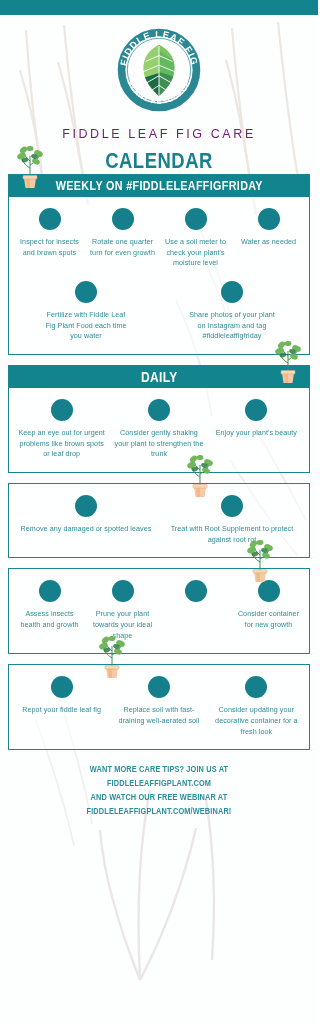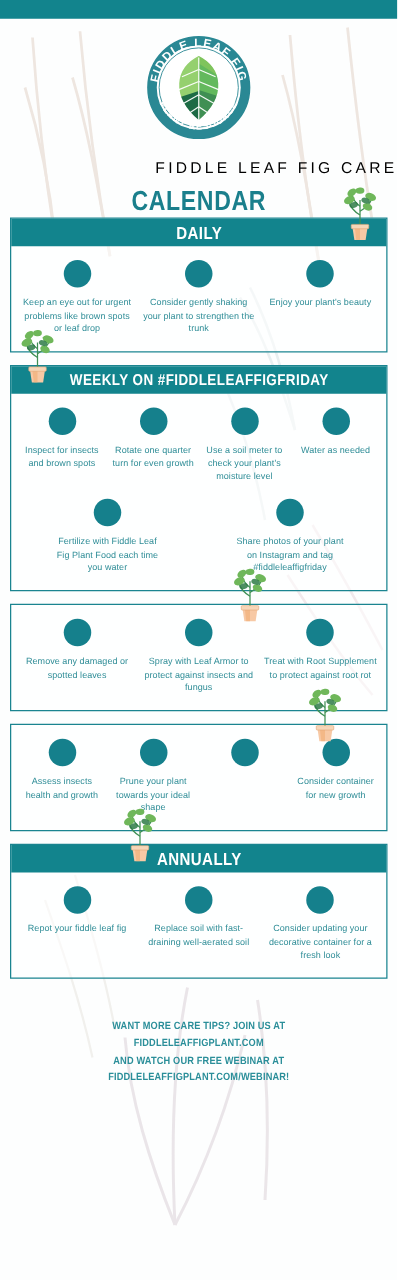--- a/index.html
+++ b/index.html
@@ -50,23 +50,22 @@
   }
   .logo-wrap {
     width: 96px;
     height: 96px;
     margin: 0 auto;
   }
   .brand-line {
     margin-top: 9px;
     font-size: 12.5px;
     letter-spacing: 2.6px;
-    color: #000000;
+    color: #701a75;
     font-weight: 400;
-    text-align: right;
   }
   .calendar-title {
     margin-top: 7px;
     font-size: 22px;
     font-weight: bold;
     letter-spacing: 0.6px;
     color: #1a7f8c;
     transform: scaleX(0.84);
   }
 
@@ -132,21 +131,21 @@
   .pot {
     position: absolute;
     width: 30px;
     height: 44px;
     z-index: 5;
     pointer-events: none;
   }
 
   
   .footer {
-    margin-top: 31px;
+    margin-top: 13px;
     text-align: center;
     padding: 0 14px;
   }
   .footer-line {
     font-size: 8.4px;
     font-weight: bold;
     color: #2a8e99;
     letter-spacing: 0.15px;
     line-height: 1.65;
     transform: scaleX(0.88);
@@ -240,39 +239,53 @@
         </svg>
       </div>
 
       <div class="brand-line">FIDDLE LEAF FIG CARE</div>
       <div class="calendar-title">CALENDAR</div>
     </div>
 
     <div id="sections-container">
         <div class="section">
           <div class="section-head">
-            <span class="section-head-text">DAILY</span>
+            <span class="section-head-text small">WEEKLY ON #FIDDLELEAFFIGFRIDAY</span>
           </div>
           <div class="section-body">
             <div class="row">
               <div class="item">
                 <div class="dot"></div>
-                <div class="item-text">Keep an eye out for urgent problems like brown spots or leaf drop</div>
-              </div>
-              <div class="item">
-                <div class="dot"></div>
-                <div class="item-text">Consider gently shaking your plant to strengthen the trunk</div>
-              </div>
-              <div class="item">
-                <div class="dot"></div>
-                <div class="item-text">Enjoy your plant's beauty</div>
-              </div>
-            </div>
-          </div>
-          <svg class="pot" viewBox="0 0 60 88" style="position:absolute; width:30px; height:44px; z-index:6; top:-26px; right:6px;">
+                <div class="item-text">Inspect for insects and brown spots</div>
+              </div>
+              <div class="item">
+                <div class="dot"></div>
+                <div class="item-text">Rotate one quarter turn for even growth</div>
+              </div>
+              <div class="item">
+                <div class="dot"></div>
+                <div class="item-text">Use a soil meter to check your plant's moisture level</div>
+              </div>
+              <div class="item">
+                <div class="dot"></div>
+                <div class="item-text">Water as needed</div>
+              </div>
+            </div>
+            <div class="row two">
+              <div class="item">
+                <div class="dot"></div>
+                <div class="item-text">Fertilize with Fiddle Leaf Fig Plant Food each time you water</div>
+              </div>
+              <div class="item">
+                <div class="dot"></div>
+                <div class="item-text">Share photos of your plant on Instagram and tag #fiddleleaffigfriday</div>
+              </div>
+            </div>
+          </div>
+          <svg class="pot" viewBox="0 0 60 88" style="position:absolute; width:30px; height:44px; z-index:6; top:-30px; left:6px;">
             <g stroke="#3f8f53" stroke-width="2" fill="none">
               <path d="M30 72 L30 22"></path>
               <path d="M30 46 C 20 40, 14 32, 12 24"></path>
               <path d="M30 40 C 40 34, 47 27, 49 19"></path>
               <path d="M30 32 C 22 26, 18 19, 17 12"></path>
             </g>
             <g fill="#6fb75a">
               <ellipse cx="13" cy="22" rx="9" ry="6" transform="rotate(-24 13 22)"></ellipse>
               <ellipse cx="47" cy="17" rx="9" ry="6" transform="rotate(22 47 17)"></ellipse>
               <ellipse cx="17" cy="10" rx="8" ry="5.5" transform="rotate(-38 17 10)"></ellipse>
@@ -284,53 +297,39 @@
               <ellipse cx="39" cy="23" rx="7" ry="4.5" transform="rotate(18 39 23)"></ellipse>
             </g>
             <path d="M18 66 L21 86 L39 86 L42 66 Z" fill="#f7c9a5"></path>
             <rect x="16" y="61" width="28" height="7" rx="1.5" fill="#f6d6b8"></rect>
             <path d="M22 68 L24 86 L30 86 L30 68 Z" fill="#f0a96f" opacity="0.55"></path>
             <rect x="16" y="61" width="28" height="7" rx="1.5" fill="none" stroke="#e2a878" stroke-width="1"></rect>
           </svg>
         </div>
         <div class="section">
           <div class="section-head">
-            <span class="section-head-text small">WEEKLY ON #FIDDLELEAFFIGFRIDAY</span>
+            <span class="section-head-text">DAILY</span>
           </div>
           <div class="section-body">
             <div class="row">
               <div class="item">
                 <div class="dot"></div>
-                <div class="item-text">Inspect for insects and brown spots</div>
-              </div>
-              <div class="item">
-                <div class="dot"></div>
-                <div class="item-text">Rotate one quarter turn for even growth</div>
-              </div>
-              <div class="item">
-                <div class="dot"></div>
-                <div class="item-text">Use a soil meter to check your plant's moisture level</div>
-              </div>
-              <div class="item">
-                <div class="dot"></div>
-                <div class="item-text">Water as needed</div>
-              </div>
-            </div>
-            <div class="row two">
-              <div class="item">
-                <div class="dot"></div>
-                <div class="item-text">Fertilize with Fiddle Leaf Fig Plant Food each time you water</div>
-              </div>
-              <div class="item">
-                <div class="dot"></div>
-                <div class="item-text">Share photos of your plant on Instagram and tag #fiddleleaffigfriday</div>
-              </div>
-            </div>
-          </div>
-          <svg class="pot" viewBox="0 0 60 88" style="position:absolute; width:30px; height:44px; z-index:6; top:-30px; left:6px;">
+                <div class="item-text">Keep an eye out for urgent problems like brown spots or leaf drop</div>
+              </div>
+              <div class="item">
+                <div class="dot"></div>
+                <div class="item-text">Consider gently shaking your plant to strengthen the trunk</div>
+              </div>
+              <div class="item">
+                <div class="dot"></div>
+                <div class="item-text">Enjoy your plant's beauty</div>
+              </div>
+            </div>
+          </div>
+          <svg class="pot" viewBox="0 0 60 88" style="position:absolute; width:30px; height:44px; z-index:6; top:-26px; right:6px;">
             <g stroke="#3f8f53" stroke-width="2" fill="none">
               <path d="M30 72 L30 22"></path>
               <path d="M30 46 C 20 40, 14 32, 12 24"></path>
               <path d="M30 40 C 40 34, 47 27, 49 19"></path>
               <path d="M30 32 C 22 26, 18 19, 17 12"></path>
             </g>
             <g fill="#6fb75a">
               <ellipse cx="13" cy="22" rx="9" ry="6" transform="rotate(-24 13 22)"></ellipse>
               <ellipse cx="47" cy="17" rx="9" ry="6" transform="rotate(22 47 17)"></ellipse>
               <ellipse cx="17" cy="10" rx="8" ry="5.5" transform="rotate(-38 17 10)"></ellipse>
@@ -349,24 +348,20 @@
         </div>
         <div class="section">
           <div class="section-body">
             <div class="row">
               <div class="item">
                 <div class="dot"></div>
                 <div class="item-text">Remove any damaged or spotted leaves</div>
               </div>
               <div class="item">
                 <div class="dot"></div>
-                <div class="item-text">Spray with Leaf Armor to protect against insects and fungus</div>
-              </div>
-              <div class="item">
-                <div class="dot"></div>
                 <div class="item-text">Treat with Root Supplement to protect against root rot</div>
               </div>
             </div>
           </div>
           <svg class="pot" viewBox="0 0 60 88" style="position:absolute; width:30px; height:44px; z-index:6; top:-30px; left:176px;">
             <g stroke="#3f8f53" stroke-width="2" fill="none">
               <path d="M30 72 L30 22"></path>
               <path d="M30 46 C 20 40, 14 32, 12 24"></path>
               <path d="M30 40 C 40 34, 47 27, 49 19"></path>
               <path d="M30 32 C 22 26, 18 19, 17 12"></path>
@@ -426,23 +421,20 @@
               <ellipse cx="20" cy="30" rx="7" ry="4.5" transform="rotate(-18 20 30)"></ellipse>
               <ellipse cx="39" cy="23" rx="7" ry="4.5" transform="rotate(18 39 23)"></ellipse>
             </g>
             <path d="M18 66 L21 86 L39 86 L42 66 Z" fill="#f7c9a5"></path>
             <rect x="16" y="61" width="28" height="7" rx="1.5" fill="#f6d6b8"></rect>
             <path d="M22 68 L24 86 L30 86 L30 68 Z" fill="#f0a96f" opacity="0.55"></path>
             <rect x="16" y="61" width="28" height="7" rx="1.5" fill="none" stroke="#e2a878" stroke-width="1"></rect>
           </svg>
         </div>
         <div class="section">
-          <div class="section-head">
-            <span class="section-head-text">ANNUALLY</span>
-          </div>
           <div class="section-body">
             <div class="row">
               <div class="item">
                 <div class="dot"></div>
                 <div class="item-text">Repot your fiddle leaf fig</div>
               </div>
               <div class="item">
                 <div class="dot"></div>
                 <div class="item-text">Replace soil with fast-draining well-aerated soil</div>
               </div>

